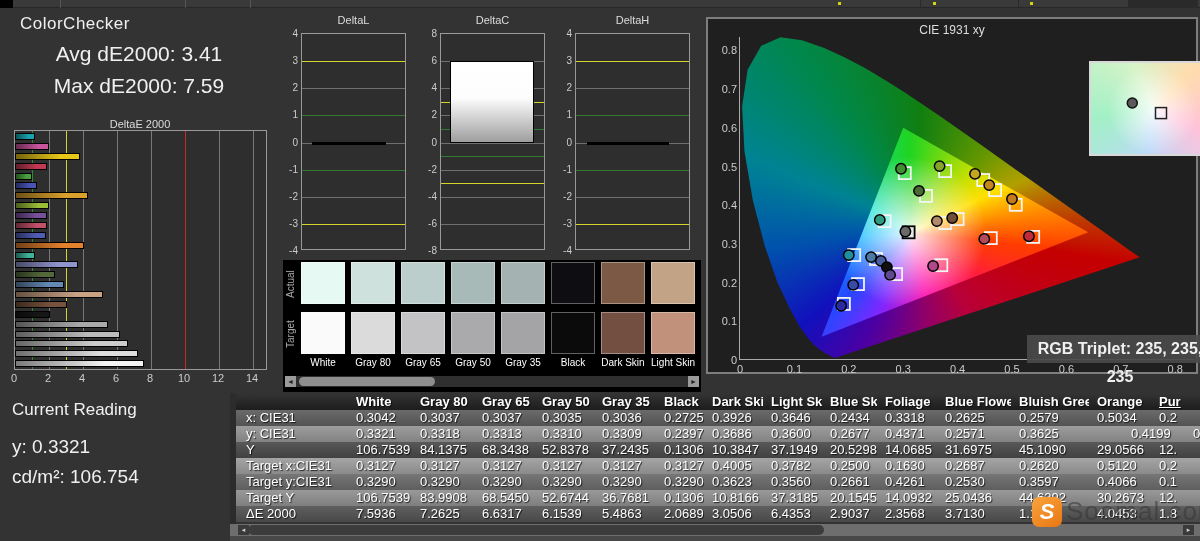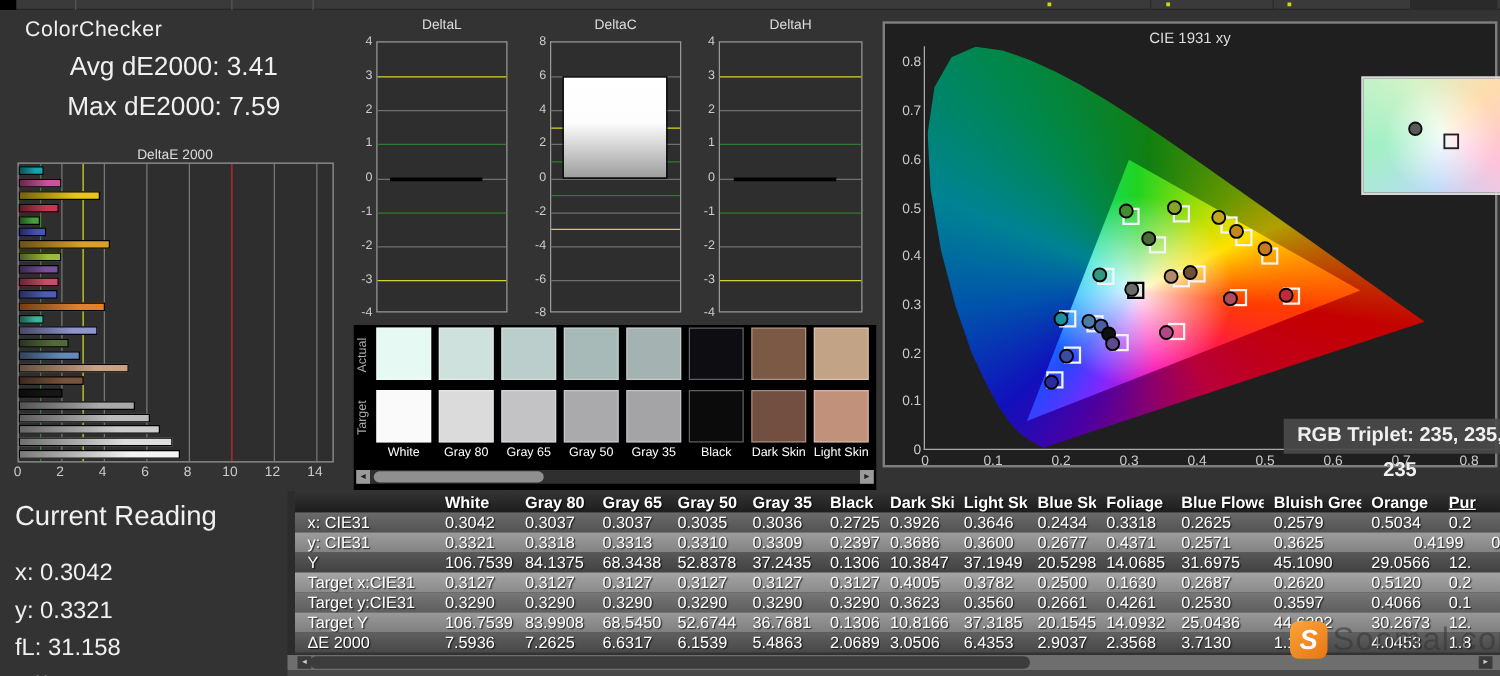--- a/index.html
+++ b/index.html
@@ -66,21 +66,21 @@
   .t-label { padding-left:10px; }
 
   
   #tbl-scroll { left:230px; top:524px; width:970px; height:12px; background:#6e6e6e; }
   #tbl-scroll .btn { position:absolute; top:1px; width:11px; height:10px; background:#3a3a3a; color:#ccc; font-size:6px; line-height:10px; text-align:center; }
   #tbl-thumb { position:absolute; left:18px; top:1px; width:576px; height:10px; background:#3c3c3c; border-radius:5px; }
   #bottom-strip { left:230px; top:536px; width:970px; height:5px; background:#484848; }
 
   
   #current-reading { left:12px; top:400px; }
-  #cr-title { font-size:22px; margin-bottom:22px; }
+  #cr-title { font-size:17px; margin-bottom:16px; }
   .cr-line { font-size:19px; margin-top:8px; }
 
   
   #watermark { left:1032px; top:496px; display:flex; align-items:center; }
   #wm-logo { width:30px; height:30px; border-radius:7px; background:linear-gradient(145deg,#f9a43d,#e87613); color:#fff; font-size:22px; font-weight:bold; text-align:center; line-height:29px; font-style:italic; }
   #wm-text { font-size:26px; color:rgba(52,52,52,0.55); margin-left:4px; letter-spacing:1px; }
 </style>
 </head>
 <body>
 
@@ -467,22 +467,20 @@
 
 <div id="tbl-scroll" class="abs">
   <div class="btn" style="left:8px;">◄</div>
   <div id="tbl-thumb"></div>
   <div class="btn" style="left:953px;">►</div>
 </div>
 <div id="bottom-strip" class="abs"></div>
 
 <div id="current-reading" class="abs">
   <div id="cr-title">Current Reading</div>
-<div class="cr-line">x: 0.3042</div>
     <div class="cr-line">y: 0.3321</div>
-    <div class="cr-line">fL: 31.158</div>
     <div class="cr-line">cd/m²: 106.754</div>
   </div>
 
 <div id="watermark" class="abs">
   <div id="wm-logo">S</div>
   <div id="wm-text">Soomal.com</div>
 </div>
 
 </body></html>

